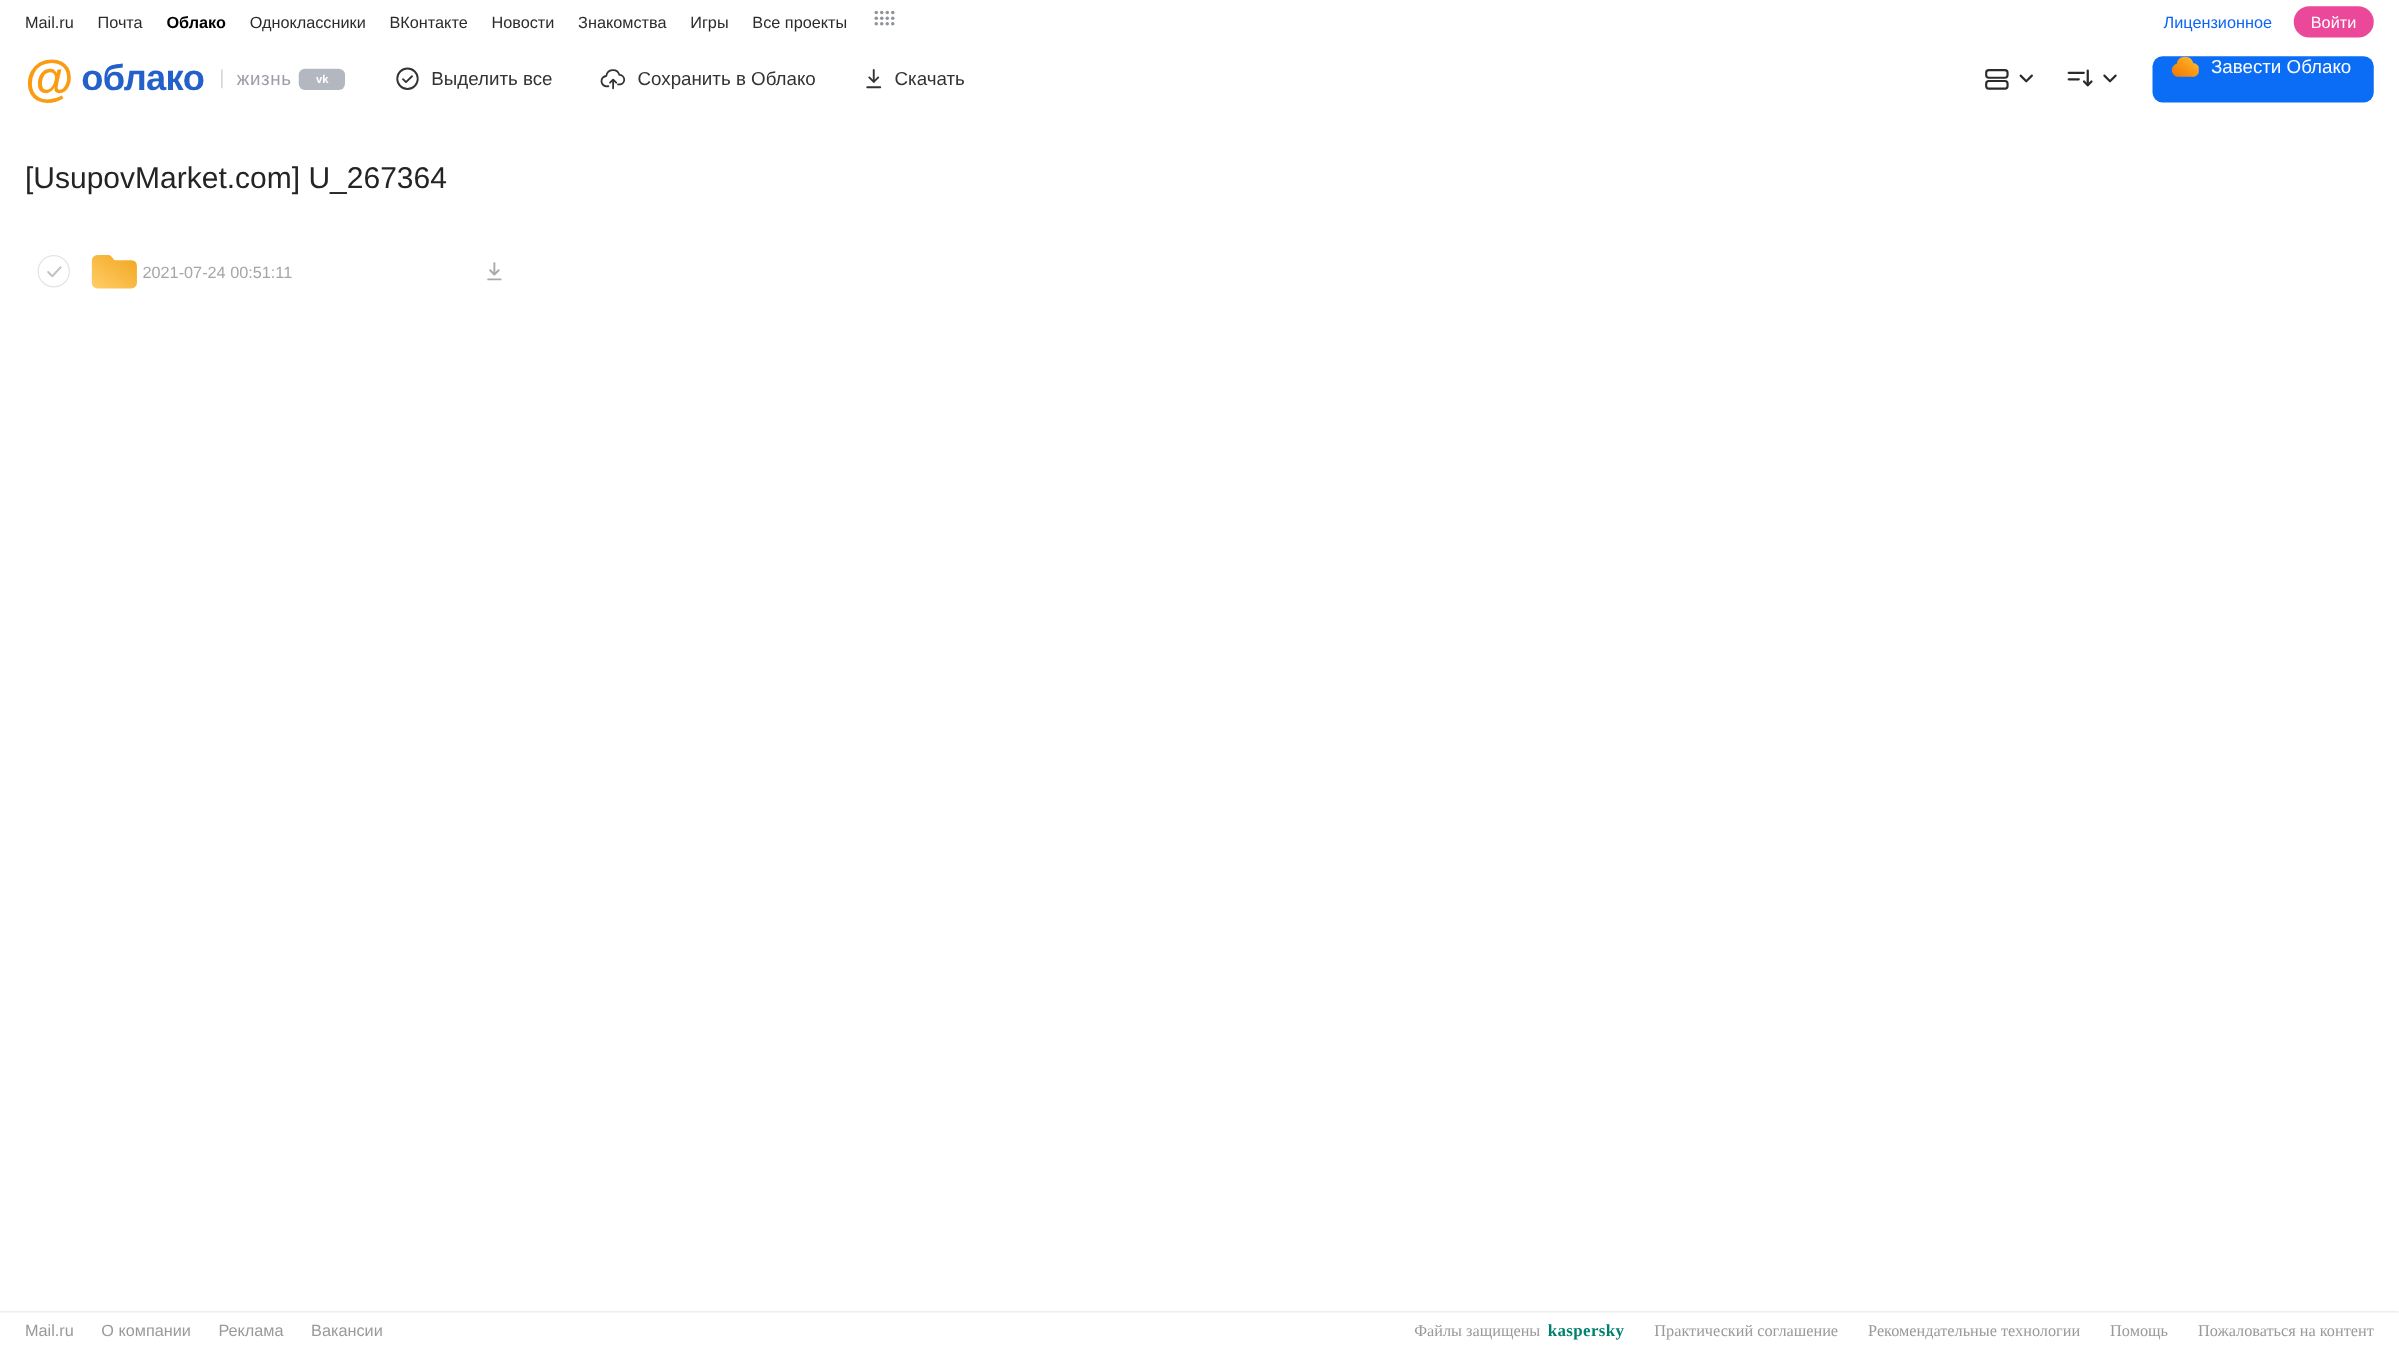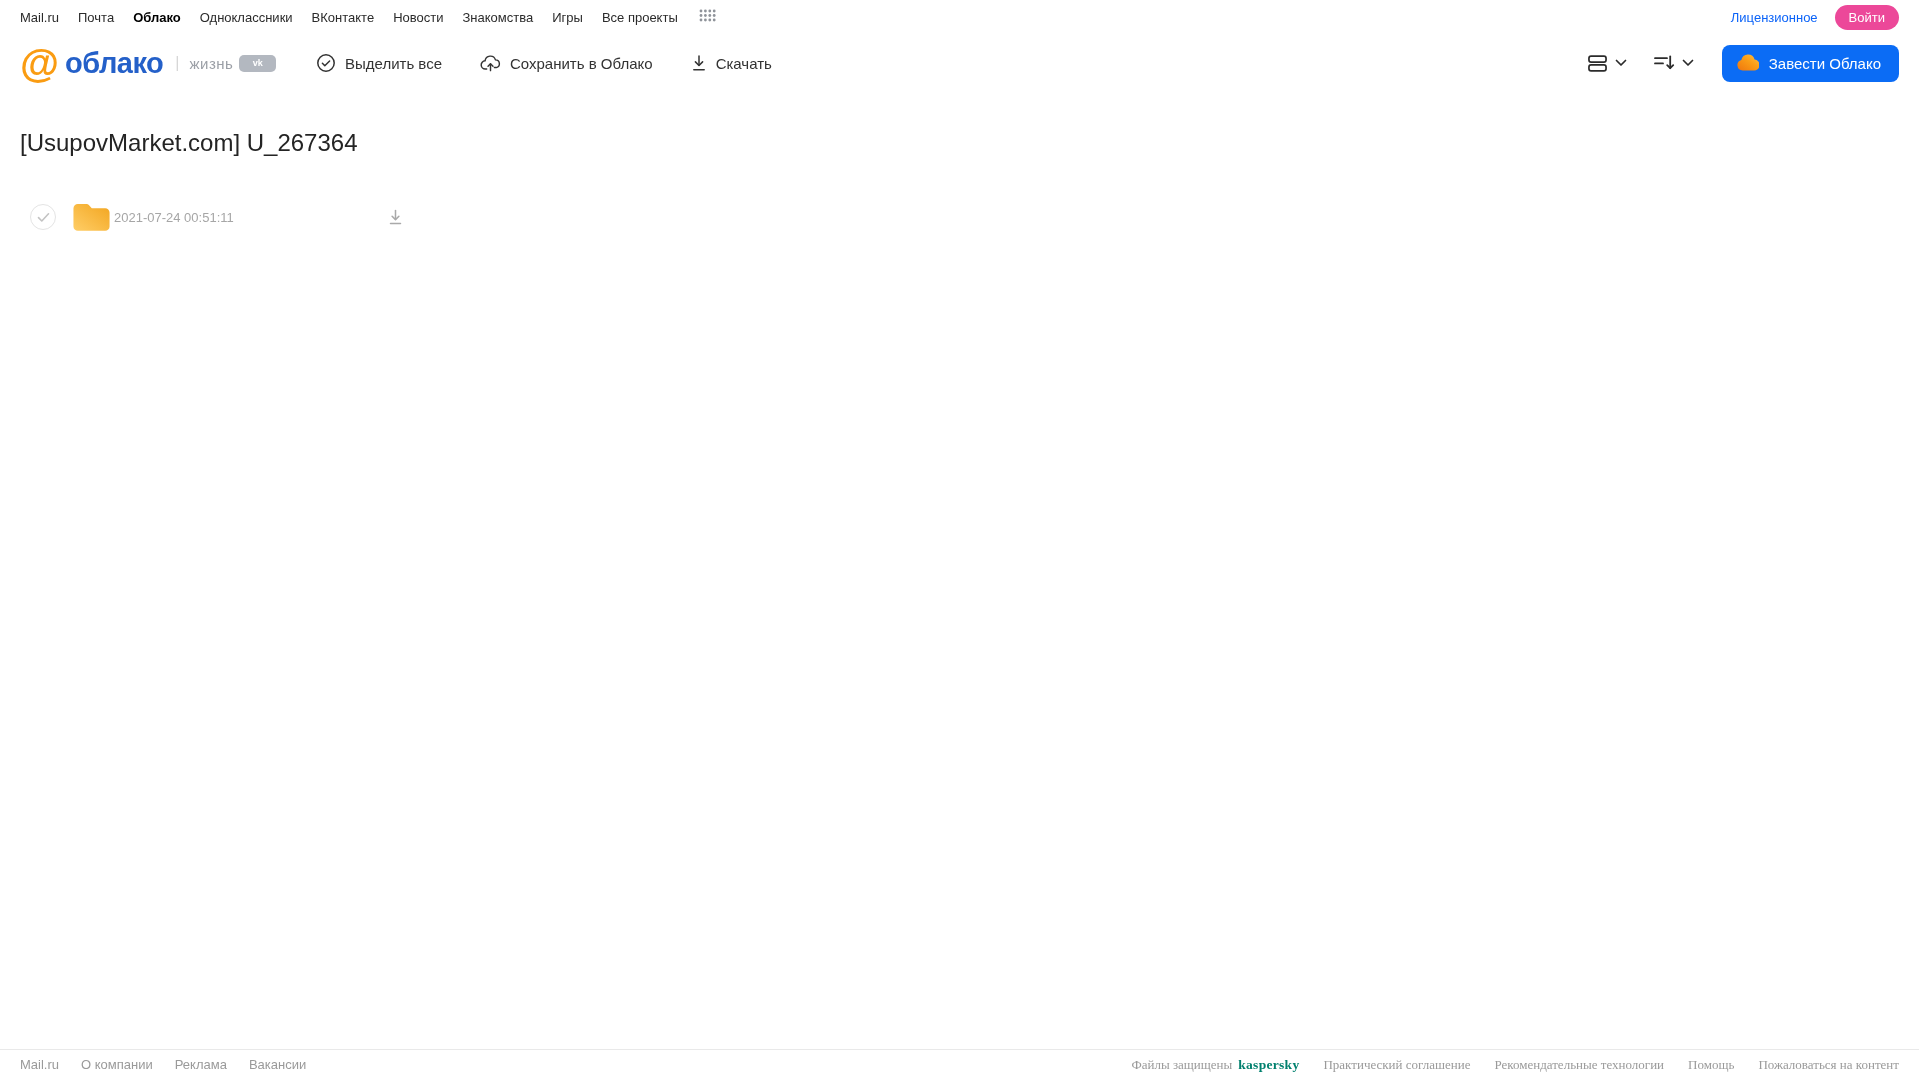--- a/index.html
+++ b/index.html
@@ -31,21 +31,21 @@
     font-size: 9px; font-weight: bold; margin-left: 6px; vertical-align: -3px; }
 
   .toolbar { display: flex; align-items: center; gap: 38px; }
   .tool-btn { display: flex; align-items: center; gap: 9px; font-size: 15px; color: #333;
     cursor: pointer; background: none; border: none; font-family: inherit; }
   .tool-btn svg { flex: none; }
 
   .header-right { margin-left: auto; display: flex; align-items: center; }
   .icon-drop { display: flex; align-items: center; gap: 7px; cursor: pointer; padding: 6px; }
   .icon-drop + .icon-drop { margin-left: 14px; }
-  .get-cloud-btn { margin-left: 22px; display: flex; align-items: center; gap: 10px;
+  .get-cloud-btn { margin-left: 22px; display: flex; gap: 10px;
     background: #0b6cf5; color: #fff; border: none; border-radius: 8px; height: 37px;
     padding: 0 18px 0 14px; font-size: 15px; cursor: pointer; font-family: inherit; }
 
   
   .main { padding: 0 20px; }
   .page-title { font-size: 24px; font-weight: normal; color: #242424; margin: 37px 0 0 0; }
 
   .file-row { margin-top: 28px; height: 64px; display: flex; align-items: center; cursor: pointer; }
   .row-check { width: 26px; height: 26px; border-radius: 50%; border: 1px solid #e4e4e4;
     background: #fff; display: flex; align-items: center; justify-content: center;

